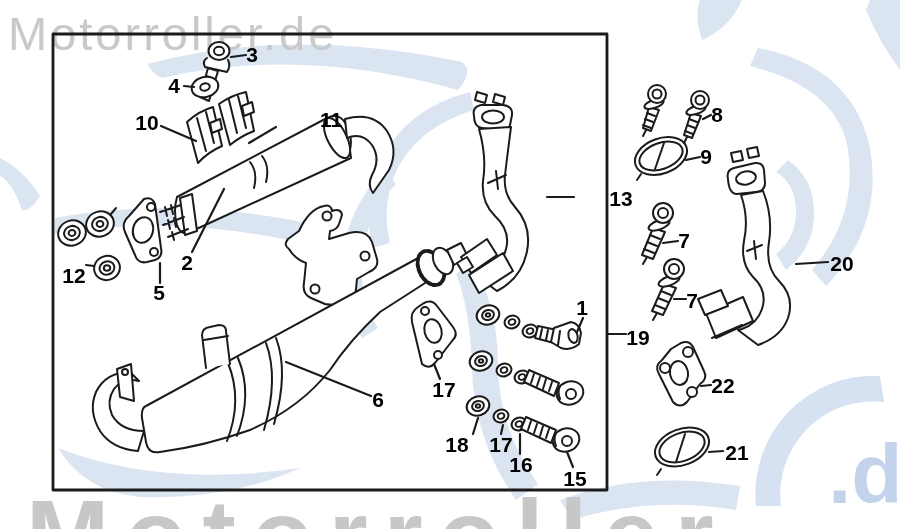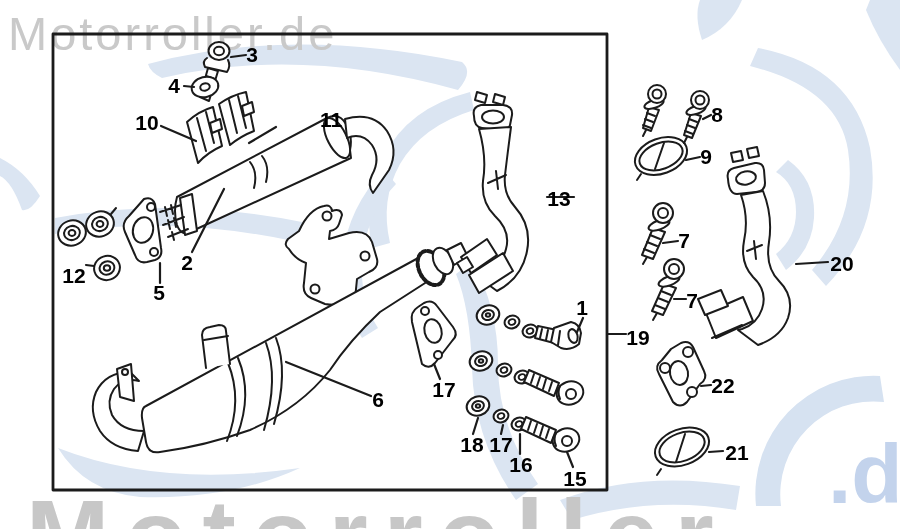--- a/index.html
+++ b/index.html
@@ -290,25 +290,25 @@
     </svg>
 
   <div id="callout-layer">
       <div class="callout" style="left: 252px; top: 54px;">3</div>
       <div class="callout" style="left: 174px; top: 85px;">4</div>
       <div class="callout" style="left: 147px; top: 122px;">10</div>
       <div class="callout" style="left: 287px; top: 119px; margin-left: 44px;">11</div>
       <div class="callout" style="left: 187px; top: 262px;">2</div>
       <div class="callout" style="left: 74px; top: 275px;">12</div>
       <div class="callout" style="left: 159px; top: 292px;">5</div>
-      <div class="callout" style="left: 559px; top: 198px;">13</div>
+      <div class="callout" style="left: 621px; top: 198px;">13</div>
       <div class="callout" style="left: 378px; top: 399px;">6</div>
       <div class="callout" style="left: 444px; top: 389px;">17</div>
       <div class="callout" style="left: 582px; top: 307px;">1</div>
-      <div class="callout" style="left: 472px; top: 444px;">18</div>
+      <div class="callout" style="left: 457px; top: 444px;">18</div>
       <div class="callout" style="left: 501px; top: 444px;">17</div>
       <div class="callout" style="left: 521px; top: 464px;">16</div>
       <div class="callout" style="left: 575px; top: 478px; text-align: right;">15</div>
       <div class="callout" style="left: 638px; top: 337px;">19</div>
       <div class="callout" style="left: 717px; top: 114px;">8</div>
       <div class="callout" style="left: 706px; top: 156px;">9</div>
       <div class="callout" style="left: 684px; top: 240px;">7</div>
       <div class="callout" style="left: 692px; top: 300px;">7</div>
       <div class="callout" style="left: 842px; top: 263px;">20</div>
       <div class="callout" style="left: 723px; top: 385px;">22</div>

